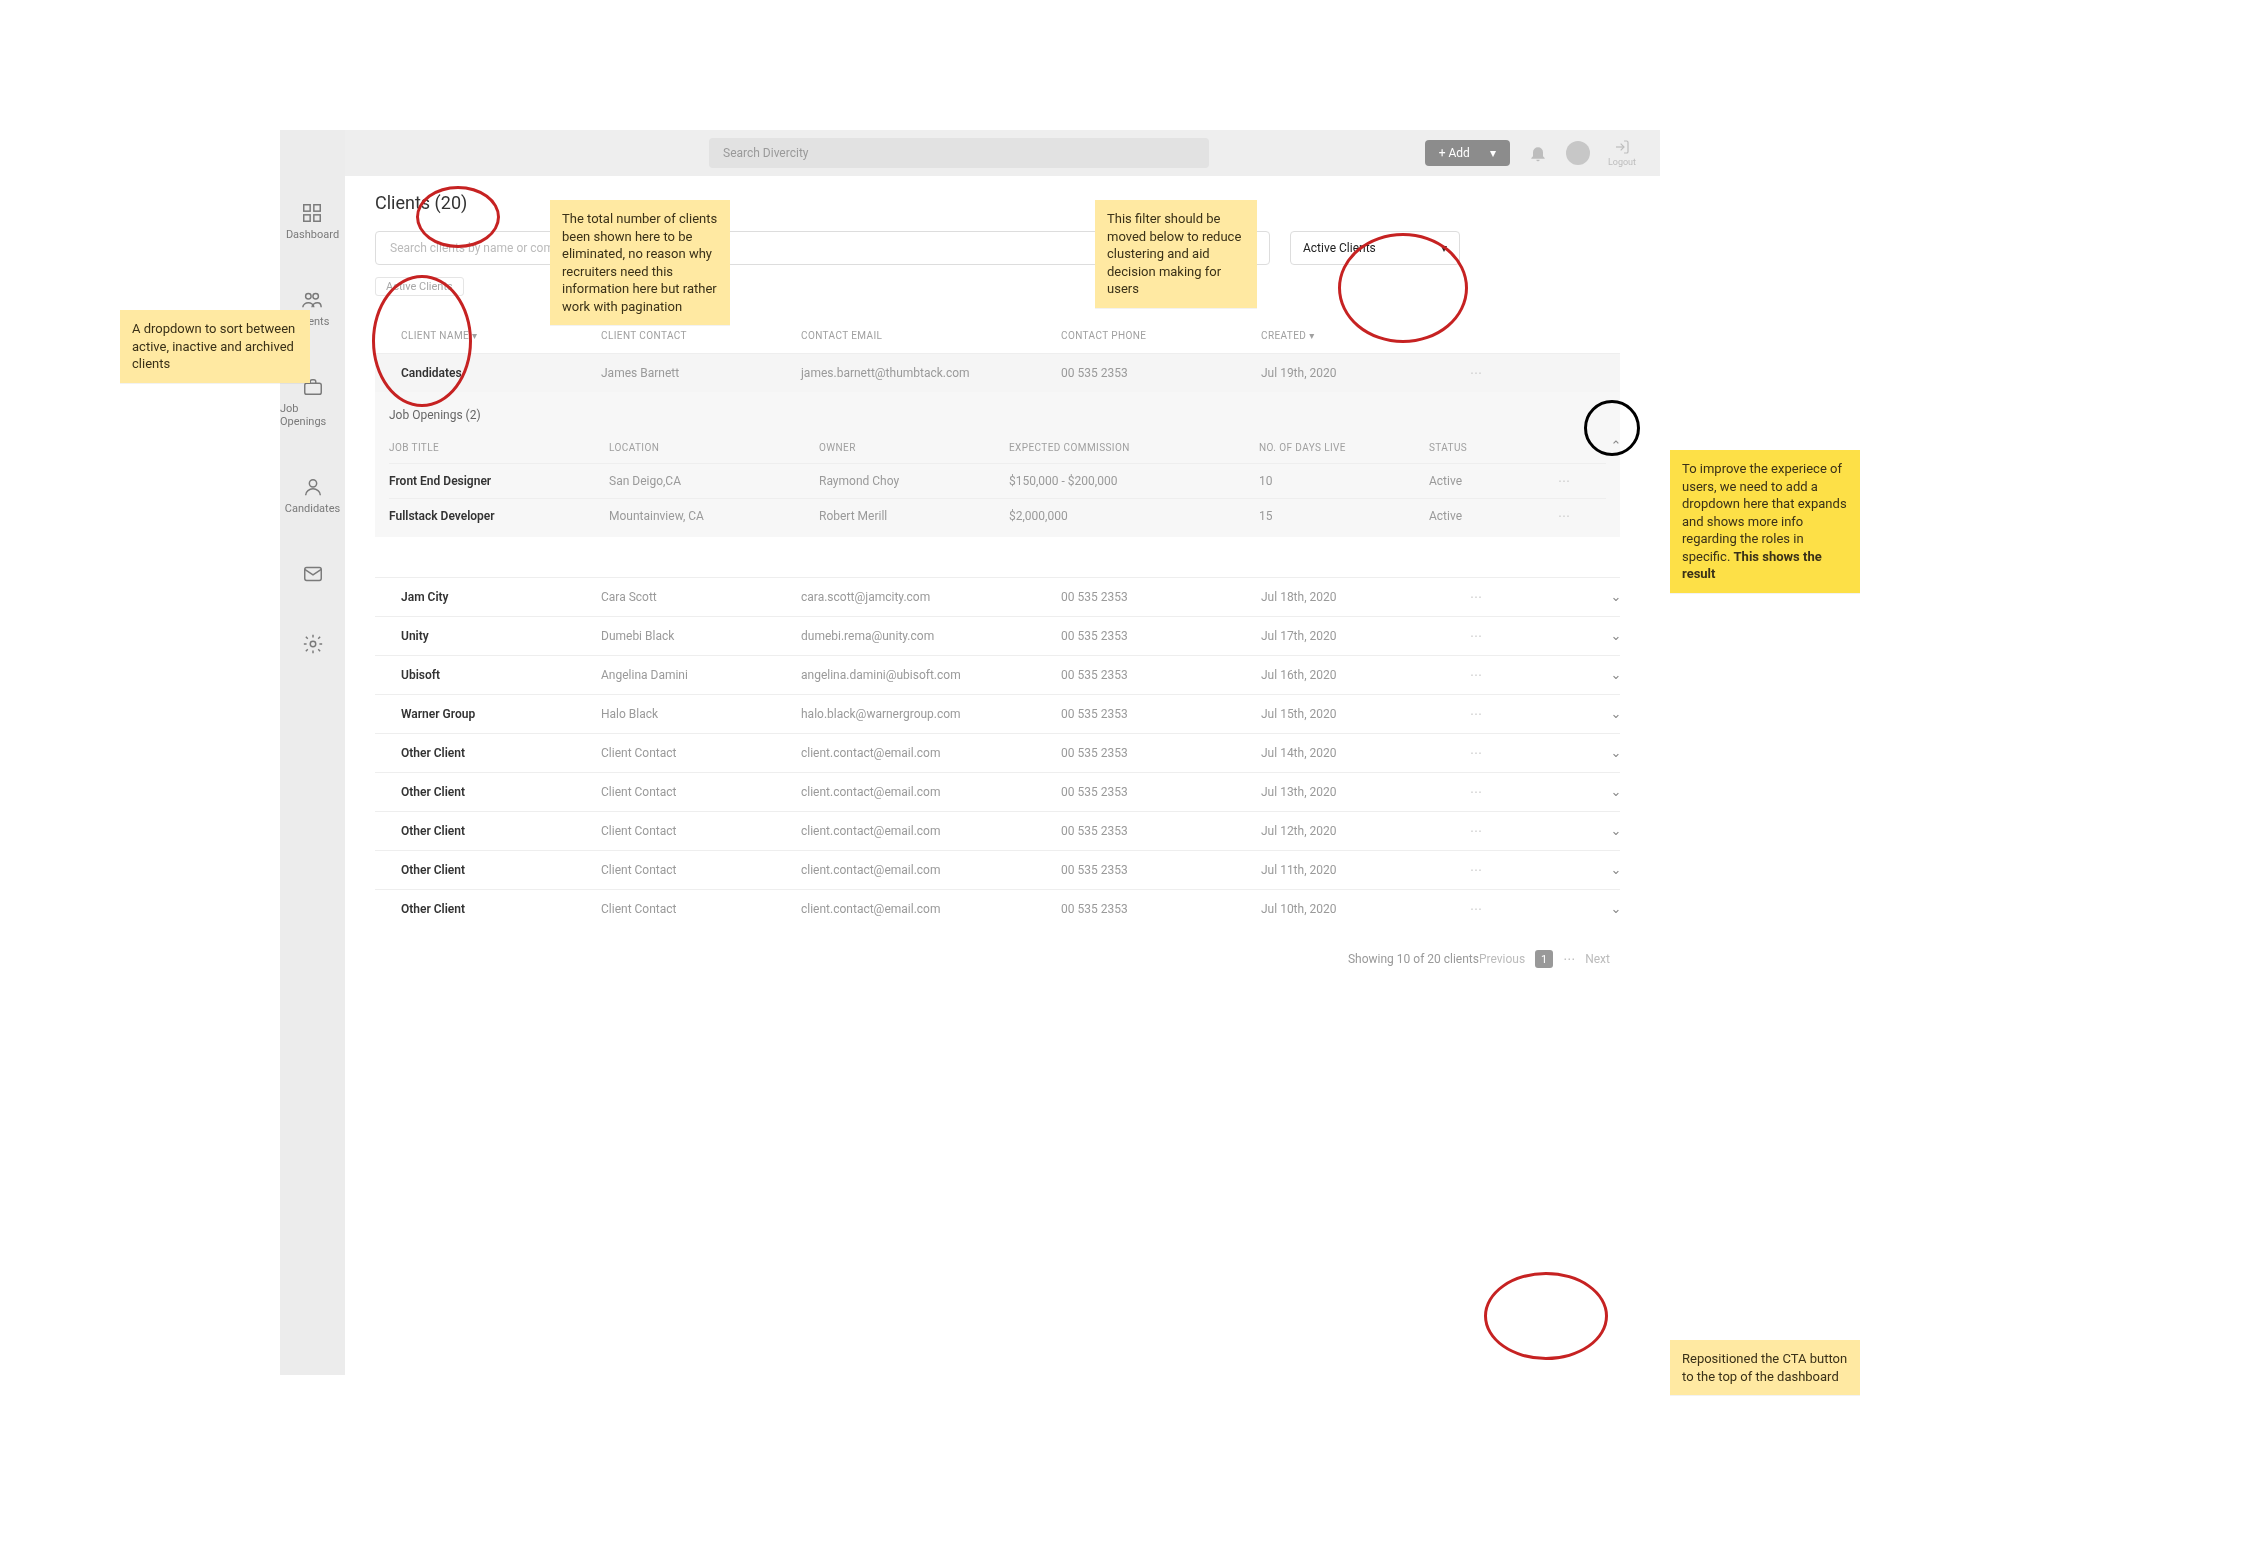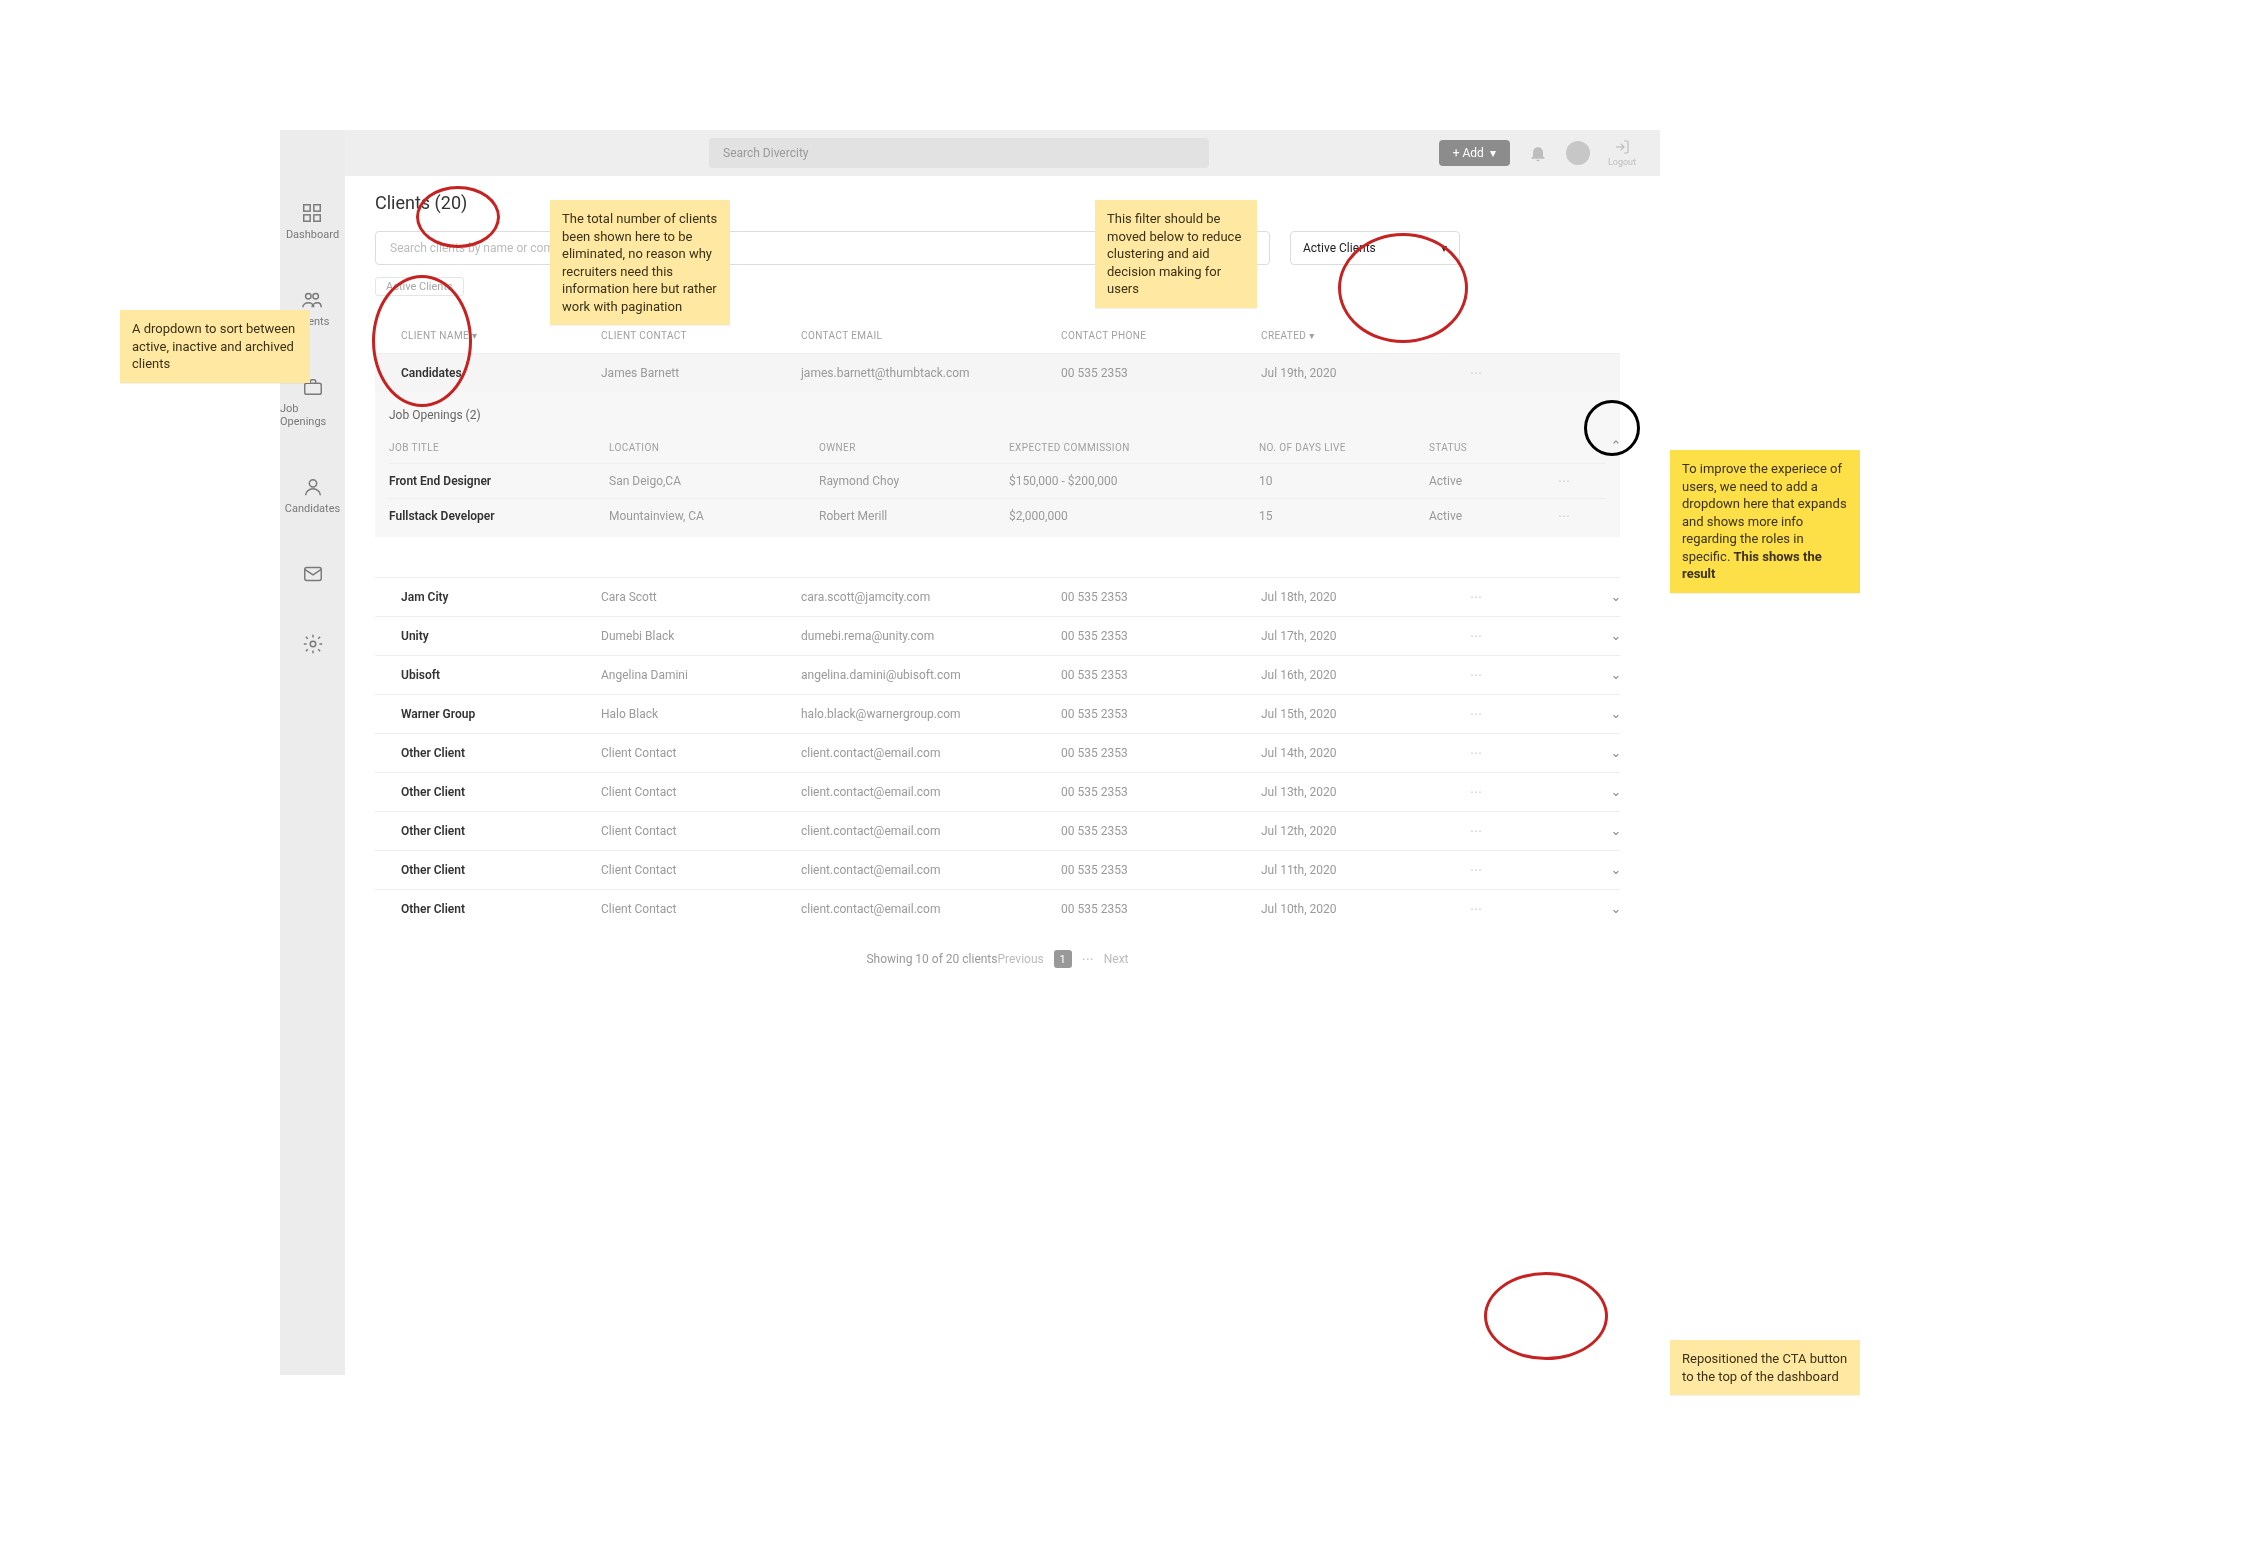--- a/index.html
+++ b/index.html
@@ -4,21 +4,21 @@
 <style>
   * { box-sizing: border-box; margin: 0; padding: 0; }
   body { font-family: -apple-system, BlinkMacSystemFont, "Segoe UI", Roboto, sans-serif; background: #fff; color: #222; width: 2253px; height: 1562px; position: relative; font-size: 13px; }
   .artboard { position: absolute; left: 280px; top: 130px; width: 1380px; background: #fff; }
   .sidebar { position: absolute; left: 0; top: 0; width: 65px; height: 1245px; background: #ececec; display: flex; flex-direction: column; align-items: center; padding-top: 72px; gap: 48px; }
   .side-item { display: flex; flex-direction: column; align-items: center; gap: 4px; color: #7a7a7a; font-size: 11px; cursor: pointer; text-align: left; }
   .side-item svg, .side-item .g { width: 22px; height: 22px; stroke: #7a7a7a; fill: none; stroke-width: 1.6; }
   .top { position: absolute; left: 65px; top: 0; right: 0; height: 46px; background: #eeeeee; display: flex; align-items: center; padding: 0 24px; gap: 18px; }
   .top .spacer { flex: 1; }
   .search-top { background: #e2e2e2; border-radius: 4px; height: 30px; width: 500px; display: flex; align-items: center; padding: 0 14px; color: #9a9a9a; font-size: 12px; margin-left: 340px; }
-  .add-btn { background: #8c8c8c; color: #fff; padding: 6px 14px; border-radius: 4px; font-size: 12px; display: flex; align-items: center; gap: 6px; cursor: pointer; }
+  .add-btn { background: #8c8c8c; color: #fff; padding: 6px 14px; border-radius: 4px; font-size: 12px; display: flex; align-items: center; gap: 20px; cursor: pointer; }
   .icon-btn { width: 20px; height: 20px; color: #bdbdbd; cursor: pointer; }
   .avatar { width: 24px; height: 24px; border-radius: 50%; background: #c7c7c7; cursor: pointer; }
   .logout { display: flex; flex-direction: column; align-items: center; color: #bdbdbd; font-size: 9px; cursor: pointer; gap: 2px; }
   .content { position: absolute; left: 95px; top: 62px; right: 0; }
   .page-title { font-size: 18px; font-weight: 400; margin-bottom: 18px; color: #333; }
   .filter-row { display: flex; gap: 20px; align-items: center; margin-bottom: 12px; width: 1085px; }
   .search-input { flex: 1; height: 34px; border: 1px solid #ddd; border-radius: 4px; display: flex; align-items: center; padding: 0 14px; color: #bbb; font-size: 12px; }
   .dropdown { width: 170px; height: 34px; border: 1px solid #ddd; border-radius: 4px; display: flex; align-items: center; justify-content: space-between; padding: 0 12px; font-size: 12px; cursor: pointer; }
   .chip { font-size: 11px; color: #a8a8a8; border: 1px solid #e5e5e5; padding: 2px 10px; border-radius: 3px; display: inline-block; margin-bottom: 22px; }
   .table { width: 1245px; }
@@ -30,21 +30,21 @@
   .more { color: #ccc; cursor: pointer; text-align: center; }
   .group { position: relative; }
   .expanded { background: #f5f5f5; }
   .chev-cell { position: absolute; right: -8px; top: 50%; transform: translateY(-50%); width: 24px; height: 24px; display: flex; align-items: center; justify-content: center; color: #888; cursor: pointer; }
   .sub-block { background: #f7f7f7; padding: 16px 14px 4px; }
   .sub-title { font-size: 12px; color: #666; margin-bottom: 10px; }
   .sub-thead, .sub-row { display: grid; grid-template-columns: 220px 210px 190px 250px 170px 110px 50px; font-size: 12px; padding: 10px 0; }
   .sub-thead { color: #a0a0a0; text-transform: uppercase; font-size: 10px; letter-spacing: .4px; }
   .sub-row { border-top: 1px solid #eee; color: #9a9a9a; }
   .sub-row .sr-title { color: #333; font-weight: 600; }
-  .footer { display: flex; align-items: center; justify-content: center; width: 1245px; padding: 22px 10px 0; font-size: 12px; color: #999; }
+  .footer { display: flex; align-items: center; justify-content: flex-end; width: 1245px; padding: 22px 10px 0; font-size: 12px; color: #999; }
   .pager { display: flex; align-items: center; gap: 10px; }
   .pager .pg-btn { color: #bbb; cursor: pointer; }
   .pager .page-num { background: #999; color: #fff; width: 18px; height: 18px; border-radius: 3px; display: flex; align-items: center; justify-content: center; font-size: 11px; cursor: pointer; }
   
   .note { position: absolute; background: #ffe9a2; color: #3a3118; font-size: 13px; line-height: 1.35; padding: 10px 12px; width: 190px; box-shadow: 0 1px 0 rgba(0,0,0,.05); }
   .note.green { background: #fde047; }
   .note-1 { left: 120px; top: 310px; }
   .note-2 { left: 550px; top: 200px; width: 180px; }
   .note-3 { left: 1095px; top: 200px; width: 162px; }
   .note-4 { left: 1670px; top: 450px; }

